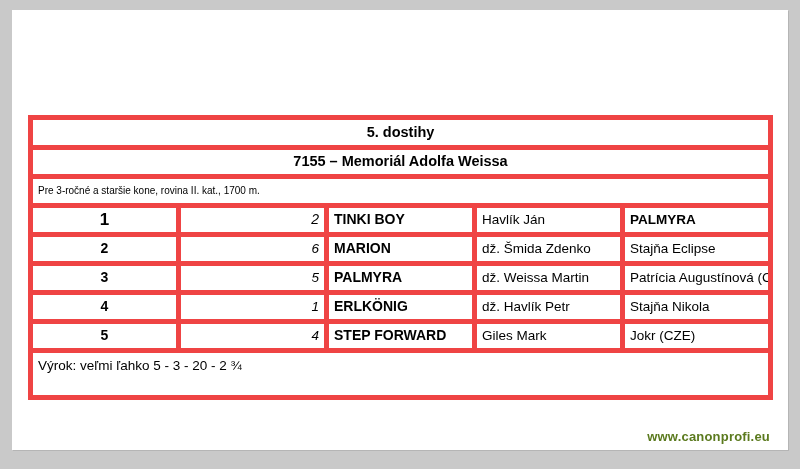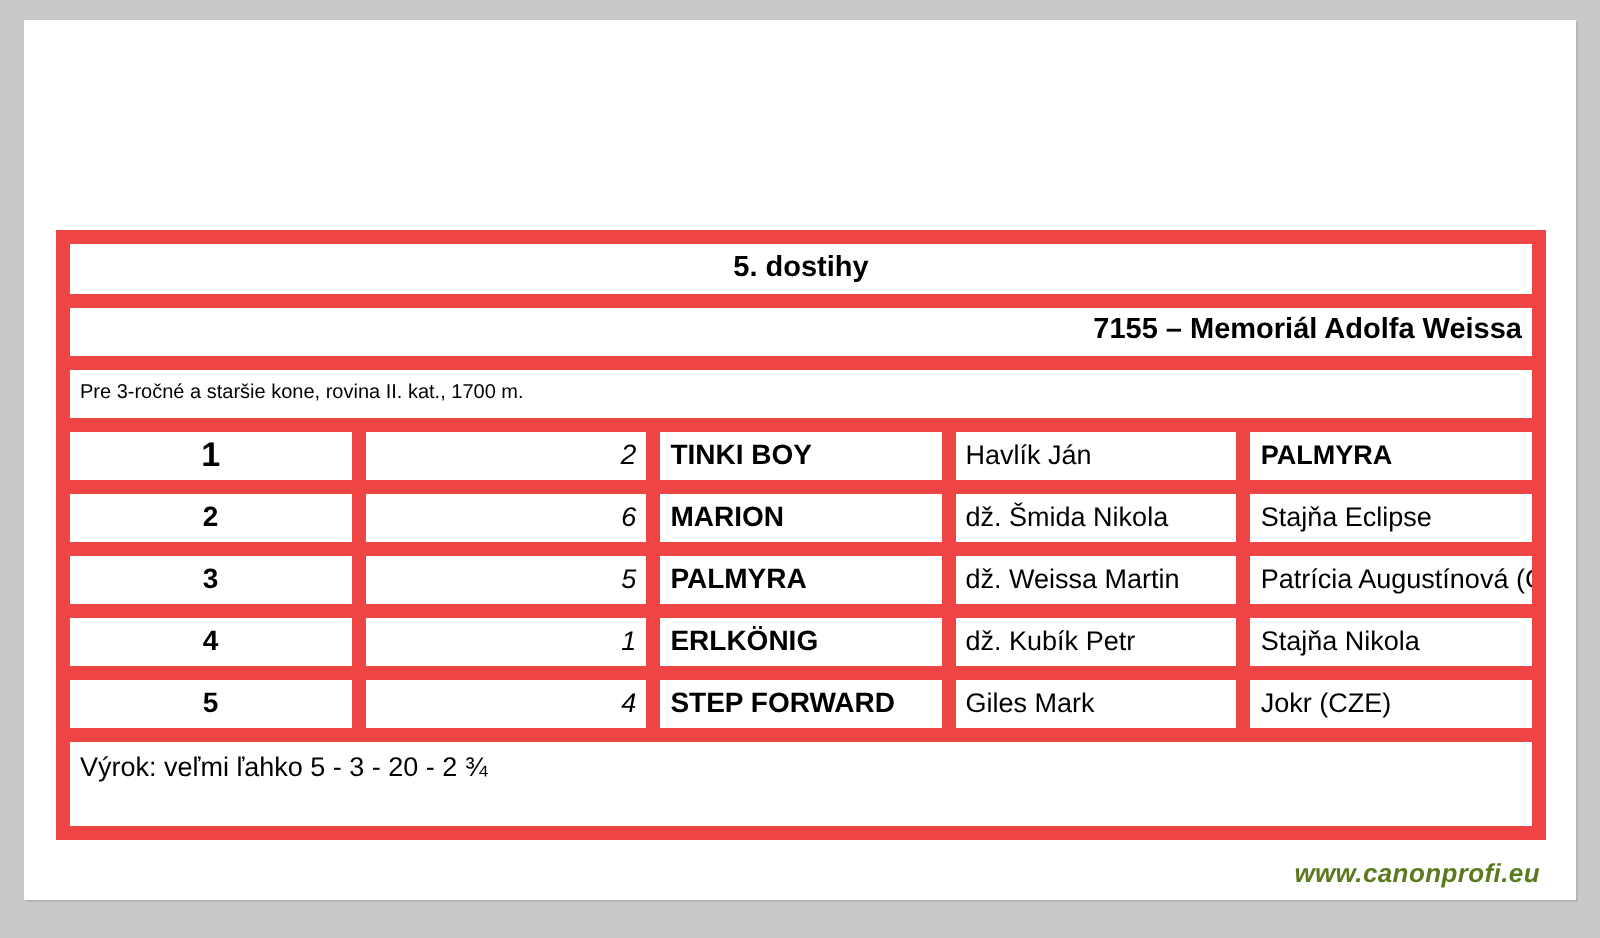--- a/index.html
+++ b/index.html
@@ -26,37 +26,37 @@
     position: absolute;
     left: 16px;
     top: 105px;
     width: 745px;
     border-collapse: collapse;
     table-layout: fixed;
     font-size: 13.5px;
     color: #000000;
   }
   .result-table td {
-    border: 7px solid #ef4444;
+    border: 5px solid #ef4444;
     padding: 2px 5px 3px 5px;
     line-height: 17px;
     height: 19px;
     vertical-align: middle;
     overflow: hidden;
     white-space: nowrap;
   }
   .title-row td {
     text-align: center;
     font-weight: bold;
     font-size: 14.5px;
     padding-top: 3px;
     padding-bottom: 3px;
   }
   .subtitle-row td {
-    text-align: right;
+    text-align: center;
     font-weight: bold;
     font-size: 14.5px;
     padding-top: 2px;
     padding-bottom: 3px;
   }
   .cond-row td {
     text-align: left;
     font-size: 10px;
     padding-top: 2px;
     padding-bottom: 3px;
@@ -101,21 +101,20 @@
     text-align: left;
     font-size: 13.5px;
     padding-top: 3px;
     padding-bottom: 20px;
   }
   .watermark {
     position: absolute;
     right: 18px;
     bottom: 6px;
     font-size: 13px;
-    font-style: italic;
     font-weight: bold;
     color: #5b7a1e;
     letter-spacing: 0.2px;
   }
 </style>
 </head>
 <body>
 
 <div class="page">
 
@@ -142,35 +141,35 @@
         <td class="c-place">1</td>
         <td class="c-num">2</td>
         <td class="c-horse">TINKI BOY</td>
         <td class="c-jockey">Havlík Ján</td>
         <td class="c-owner">PALMYRA</td>
       </tr>
       <tr class="data-row">
         <td class="c-place">2</td>
         <td class="c-num">6</td>
         <td class="c-horse">MARION</td>
-        <td class="c-jockey">dž. Šmida Nikola</td>
+        <td class="c-jockey">dž. Šmida Zdenko</td>
         <td class="c-owner">Stajňa Eclipse</td>
       </tr>
       <tr class="data-row">
         <td class="c-place">3</td>
         <td class="c-num">5</td>
         <td class="c-horse">PALMYRA</td>
         <td class="c-jockey">dž. Weissa Martin</td>
         <td class="c-owner">Patrícia Augustínová (CZE)</td>
       </tr>
       <tr class="data-row">
         <td class="c-place">4</td>
         <td class="c-num">1</td>
         <td class="c-horse">ERLKÖNIG</td>
-        <td class="c-jockey">dž. Kubík Petr</td>
+        <td class="c-jockey">dž. Havlík Petr</td>
         <td class="c-owner">Stajňa Nikola</td>
       </tr>
       <tr class="data-row">
         <td class="c-place">5</td>
         <td class="c-num">4</td>
         <td class="c-horse">STEP FORWARD</td>
         <td class="c-jockey">Giles Mark</td>
         <td class="c-owner">Jokr (CZE)</td>
       </tr>
 

